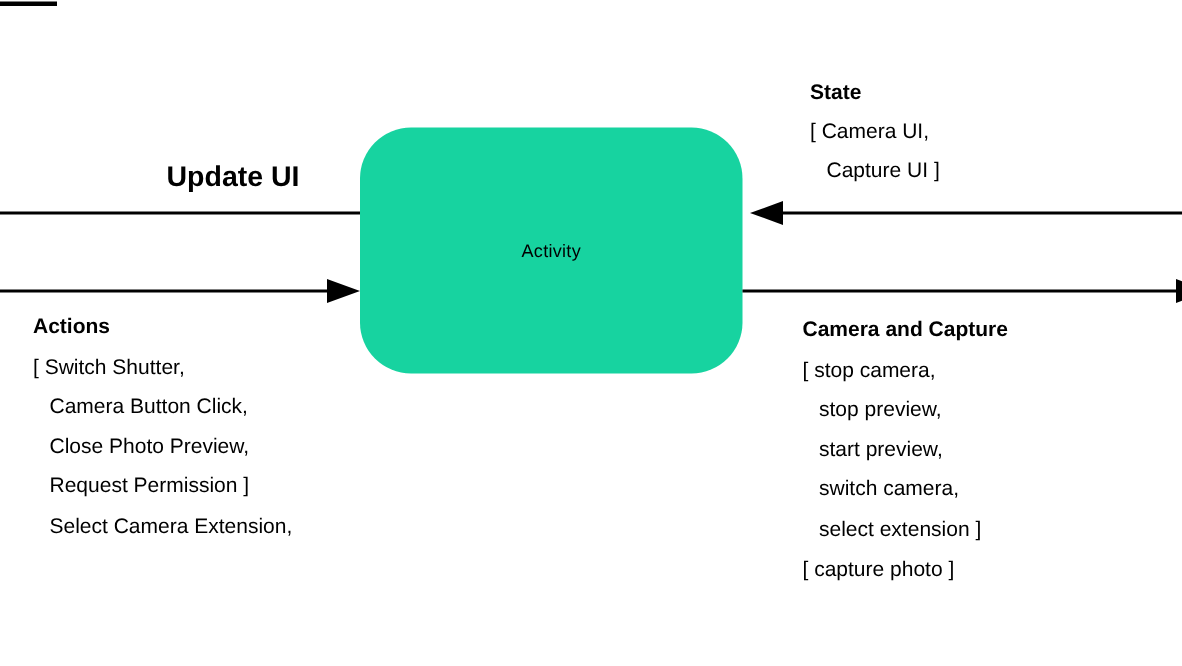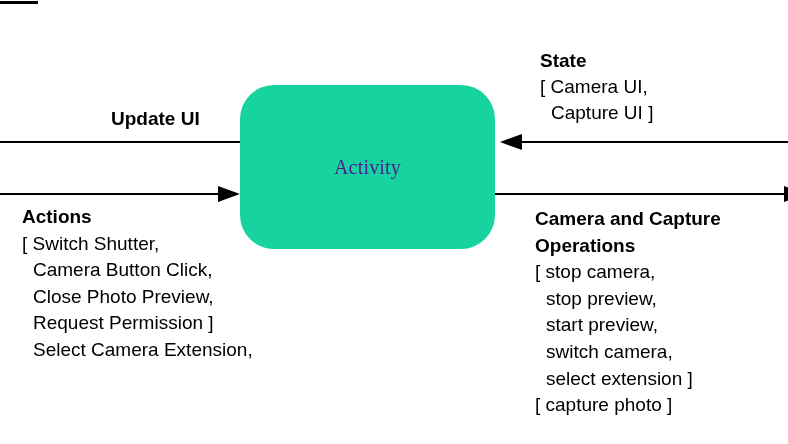--- a/index.html
+++ b/index.html
@@ -35,35 +35,34 @@
     position: absolute;
     left: 240px; top: 85px;
     width: 255px; height: 164px;
     background: #17d3a0;
     border-radius: 34px;
     display: flex;
     align-items: center;
     justify-content: center;
   }
   .activity-label {
-    color: #4c1d95;
-    font-size: 20px;
+    color: #000000;
+    font-size: 12px;
     letter-spacing: 0.2px;
-    font-family: Liberation Serif, serif;
   }
   .bold-label {
     position: absolute;
     font-size: 19px;
     font-weight: bold;
     line-height: 27px;
     white-space: nowrap;
   }
   .text-block {
     position: absolute;
-    font-size: 19px;
+    font-size: 14px;
     line-height: 26.6px;
     white-space: nowrap;
   }
   .text-block .title { font-weight: bold; }
   .text-block .indent { padding-left: 11px; }
   .state-block { line-height: 26px; }
   .clipped-line-topleft {
     position: absolute;
     left: 0; top: 1px;
     width: 38px; height: 2.5px;
@@ -103,21 +102,20 @@
   </div>
 
   <div class="text-block state-block" style="left:540px; top:48px;">
     <div class="title">State</div>
     <div>[ Camera UI,</div>
     <div class="indent">Capture UI ]</div>
   </div>
 
   <div class="text-block" style="left:535px; top:206px;">
     <div class="title">Camera and Capture</div>
-    <div class="title">Operations</div>
     <div>[ stop camera,</div>
     <div class="indent">stop preview,</div>
     <div class="indent">start preview,</div>
     <div class="indent">switch camera,</div>
     <div class="indent">select extension ]</div>
     <div>[ capture photo ]</div>
   </div>
 
 </div>
 

